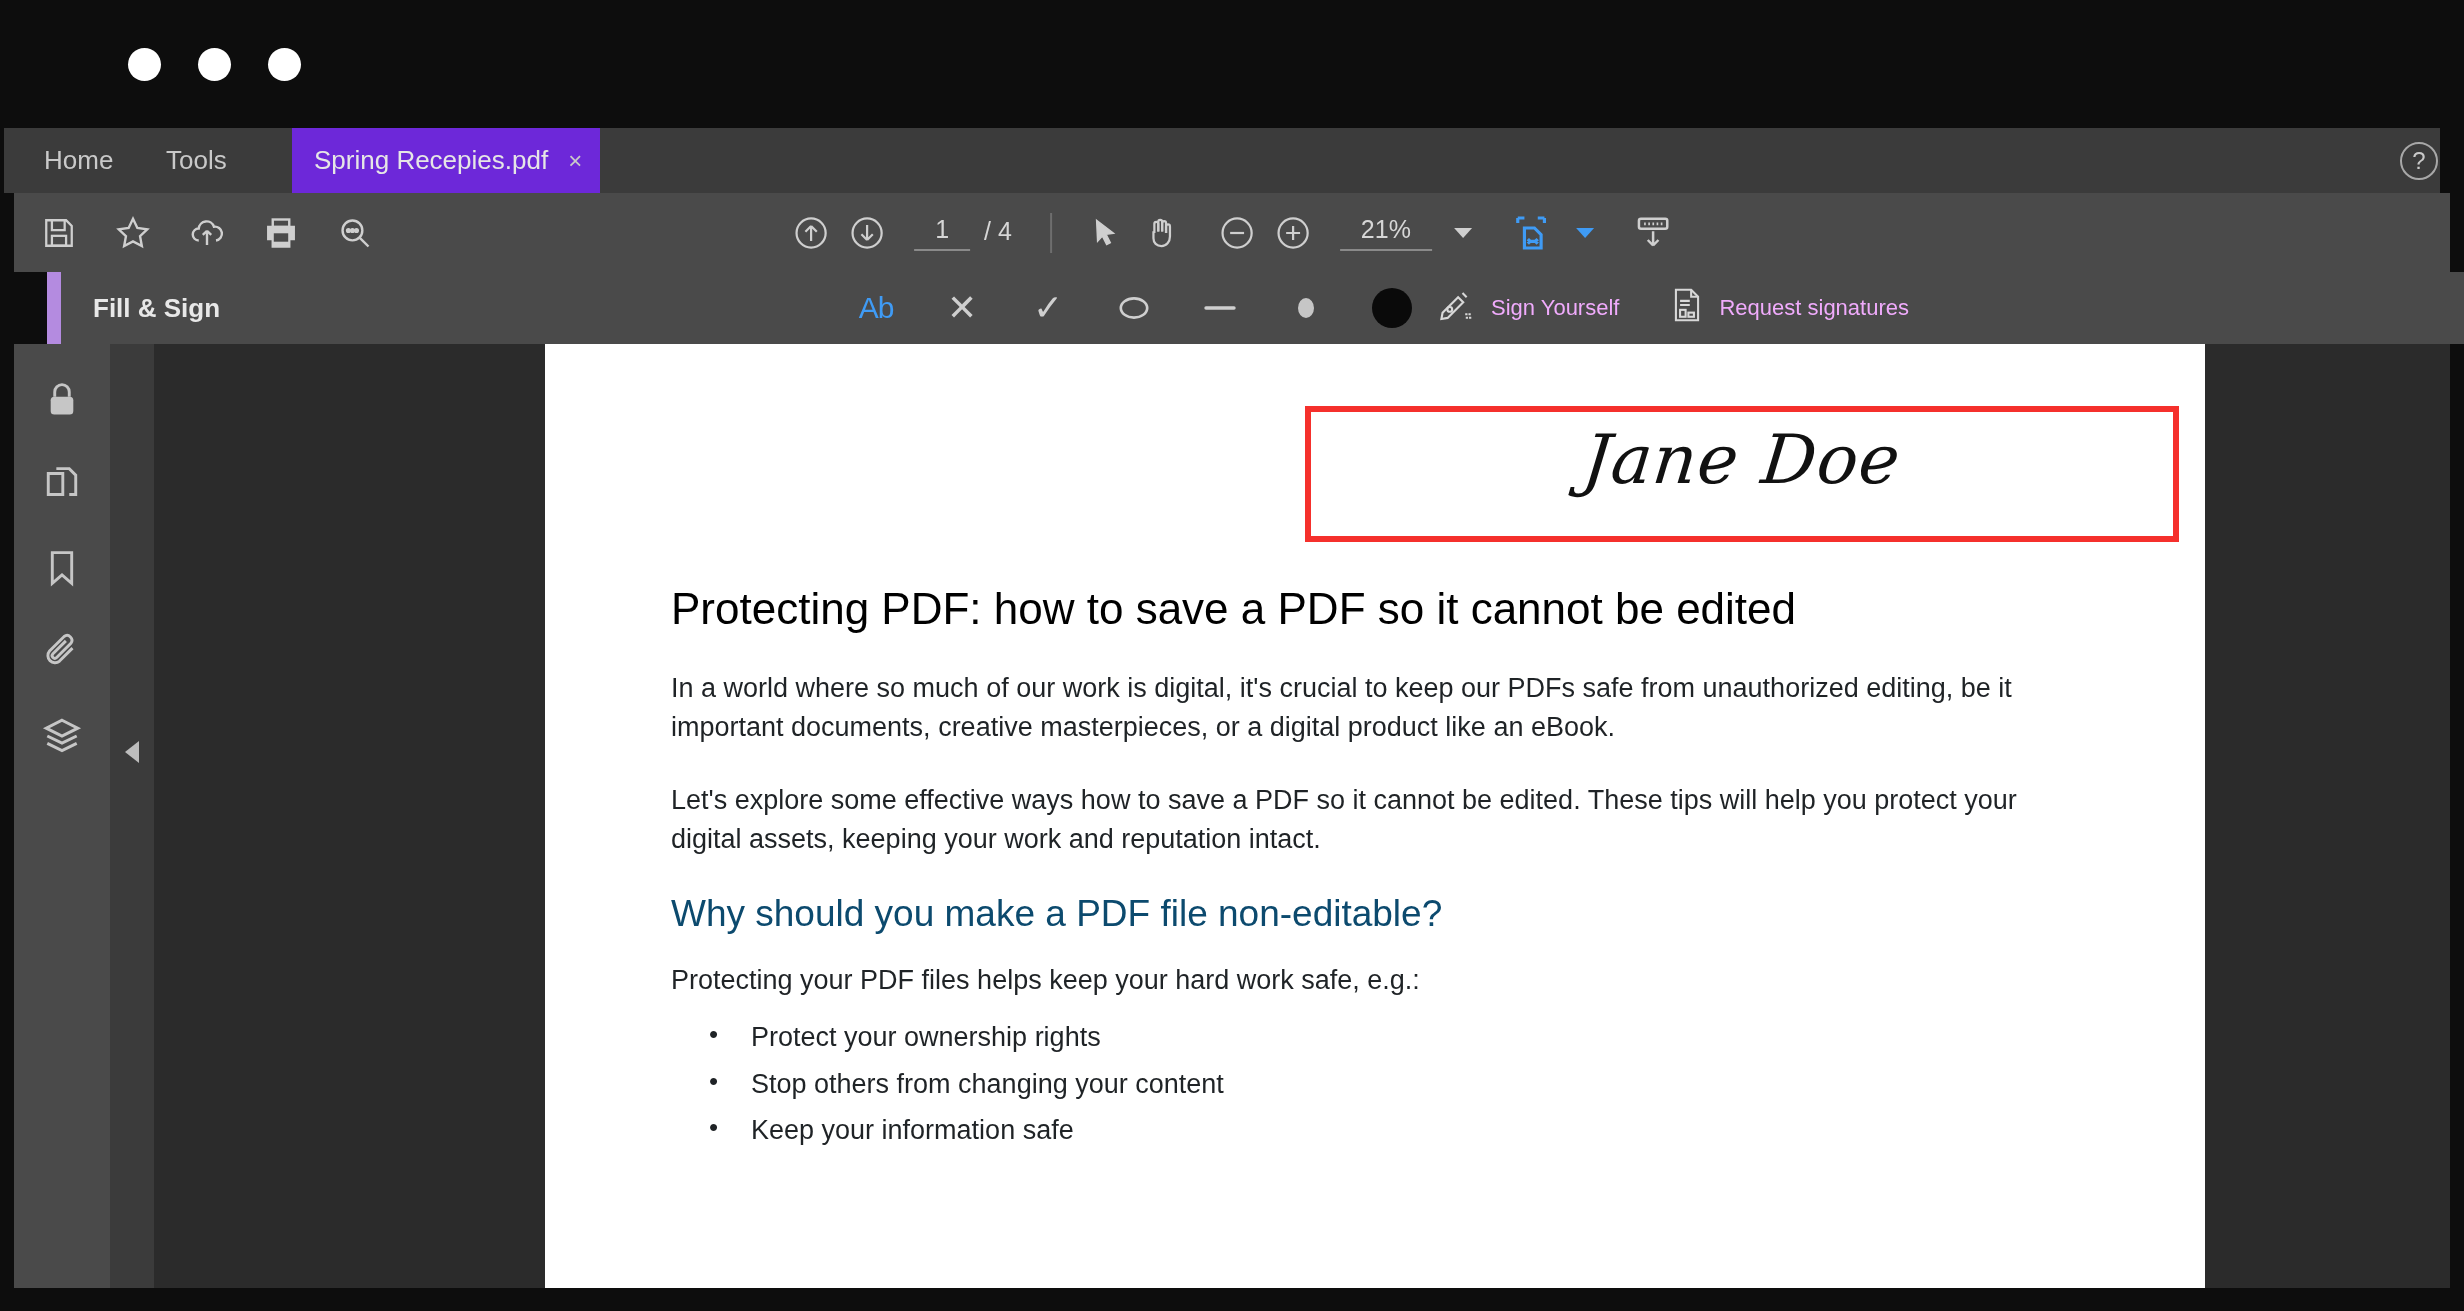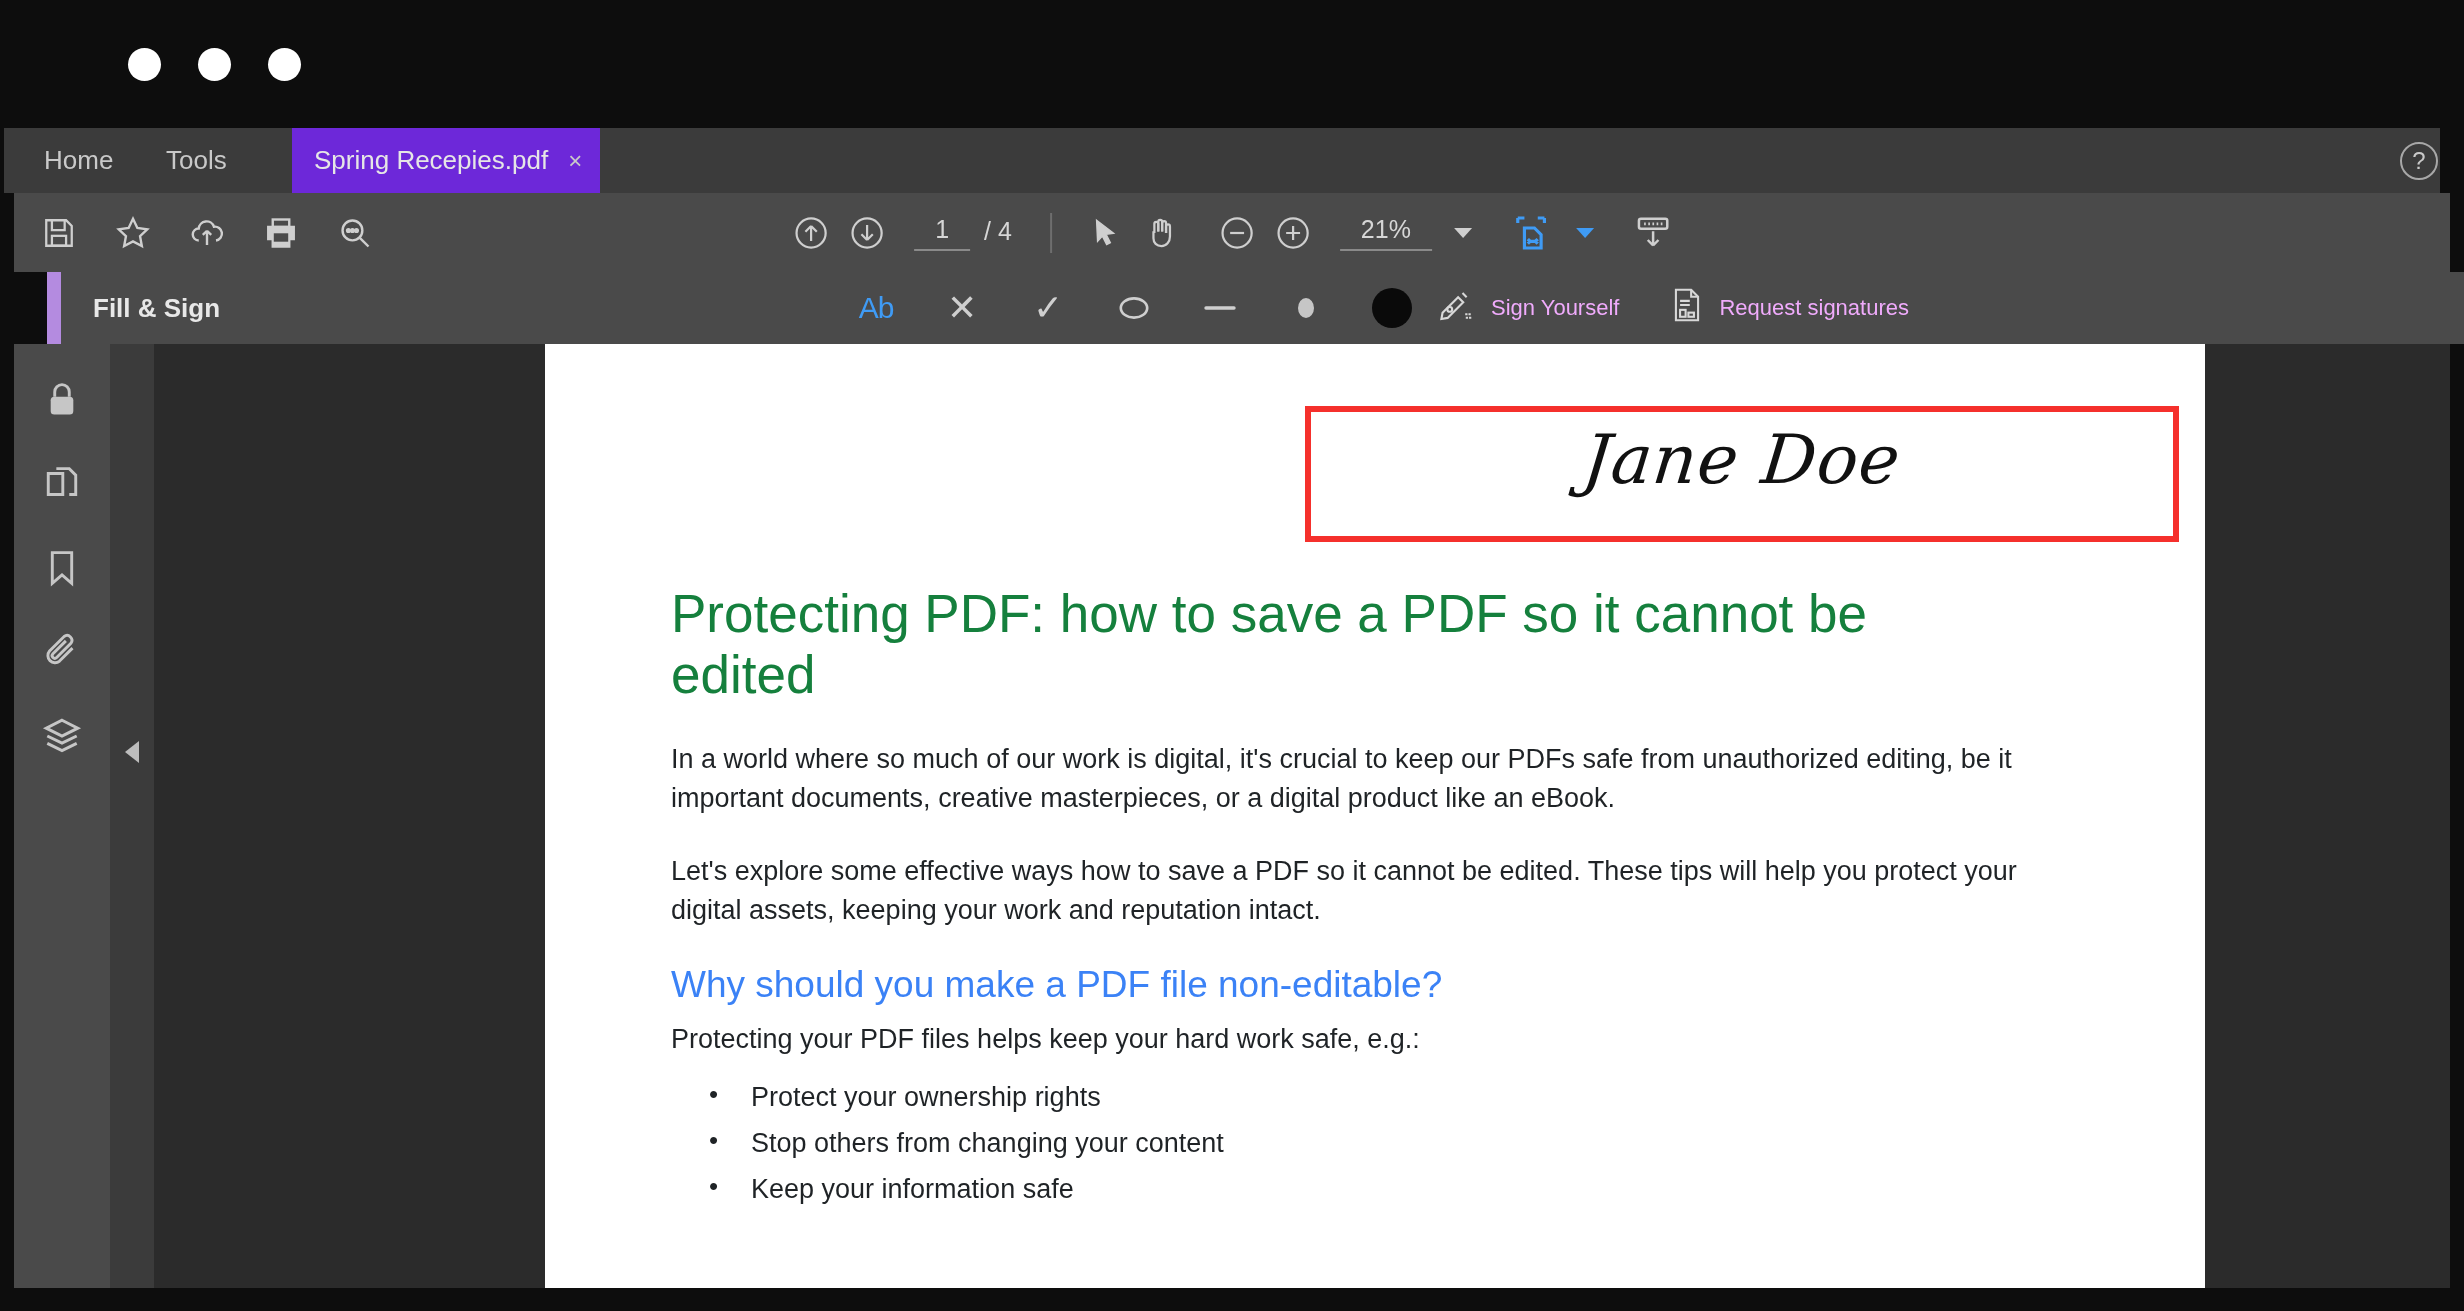--- a/index.html
+++ b/index.html
@@ -174,30 +174,30 @@
     font-style: italic; font-size: 68px; color: #111;
     transform: skewX(-6deg);
     letter-spacing: 1px;
   }
   .doc-content {
     position: absolute; left: 126px; top: 240px;
     width: 1420px;
     color: #1a1a1a;
   }
   .doc-h1 {
-    font-size: 53px; font-weight: normal; line-height: 1.15;
-    color: #15803d; margin-bottom: 34px; max-width: 1290px;
+    font-size: 44px; font-weight: normal; line-height: 1.15;
+    color: #000000; margin-bottom: 34px; max-width: 1290px;
   }
   .doc-p {
     font-size: 27px; line-height: 1.45; margin-bottom: 34px;
     color: #1f2326; max-width: 1360px;
   }
   .doc-h2 {
-    font-size: 37px; font-weight: normal; color: #3b82f6;
-    margin-top: 16px; margin-bottom: 14px;
+    font-size: 37px; font-weight: normal; color: #0c4a6e;
+    margin-top: 16px; margin-bottom: 26px;
   }
   .doc-p.tight { margin-bottom: 14px; }
   .doc-ul { list-style: none; padding-left: 38px; }
   .doc-ul li {
     font-size: 27px; line-height: 1.72; color: #1f2326;
     position: relative; padding-left: 42px;
   }
   .doc-ul li::before {
     content: "•"; position: absolute; left: 0; top: -2px;
     font-size: 26px; color: #1f2326;

